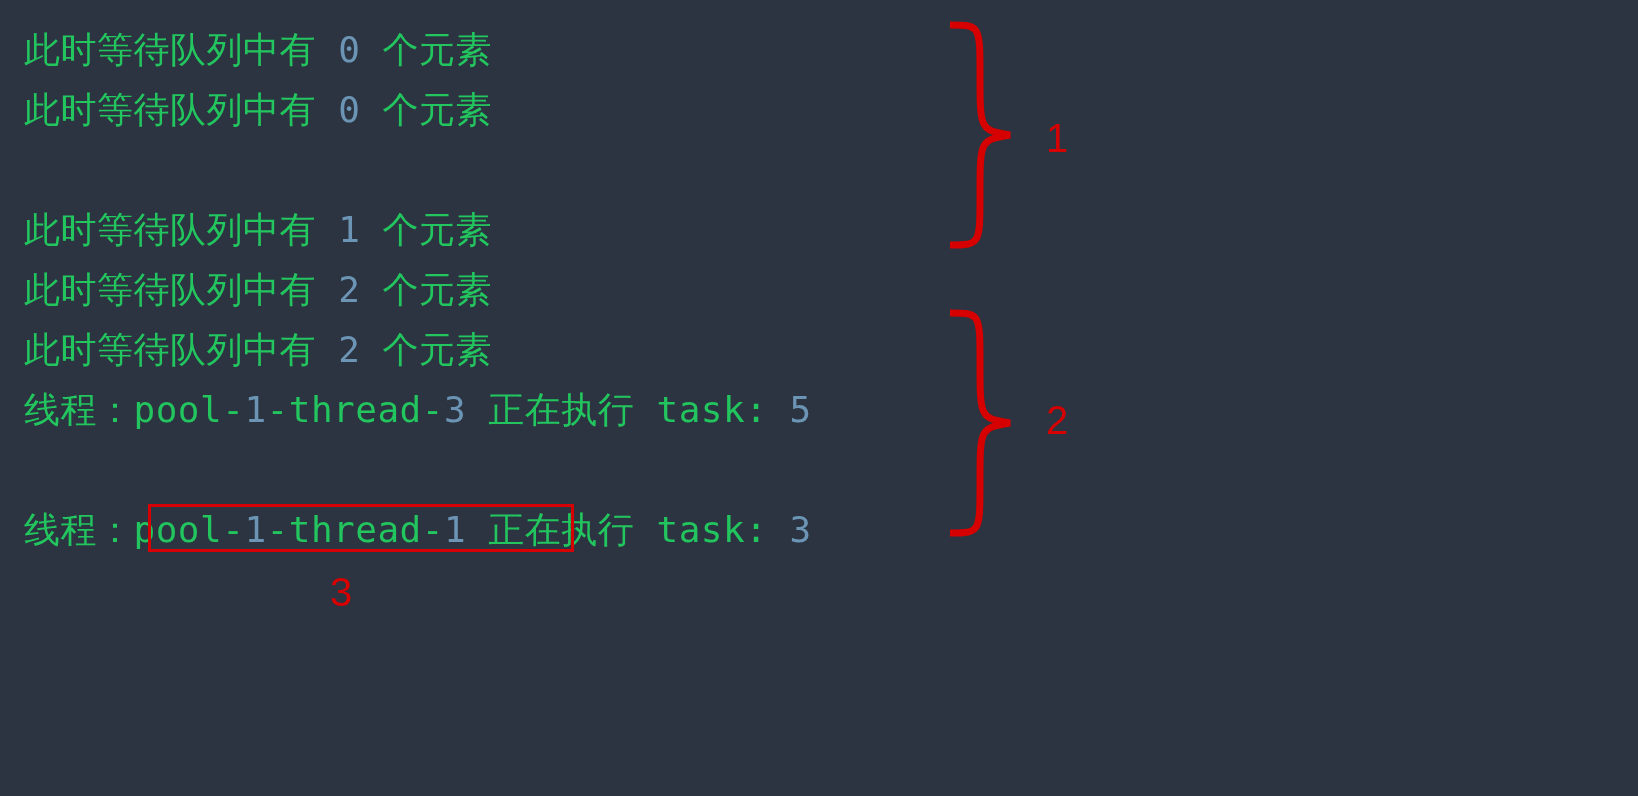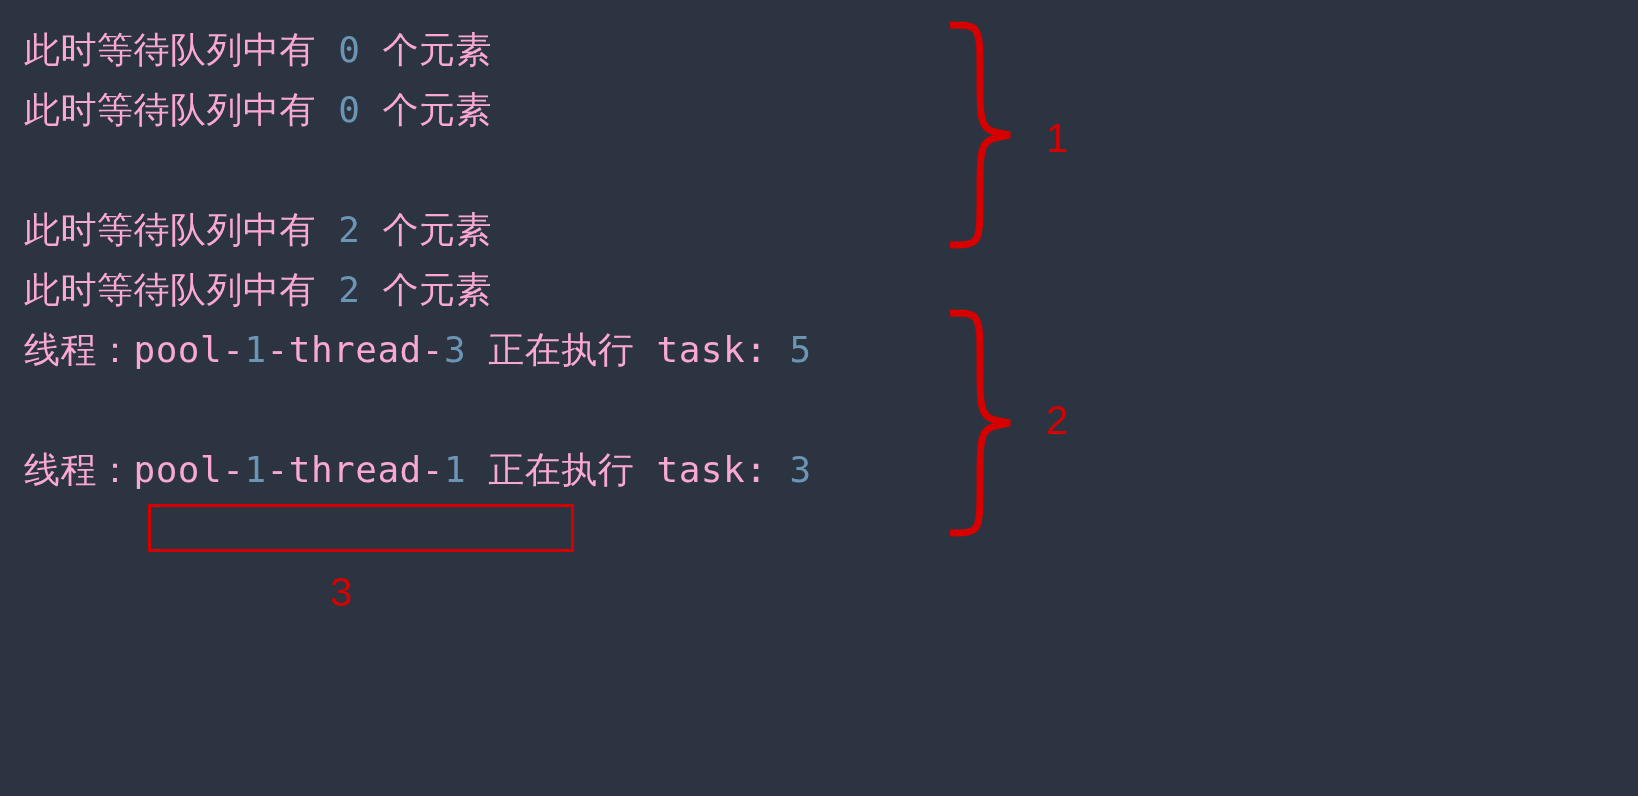--- a/index.html
+++ b/index.html
@@ -9,21 +9,21 @@
       color: #bfc7cf;
       width: 1638px;
       height: 796px;
       padding: 20px 0 0 24px;
       position: relative;
       font-size: 36px;
       line-height: 60px;
       overflow: hidden;
     }
     .log-line { white-space: pre; letter-spacing: 0.5px; }
-    .txt { color: #f9a8d4; }
+    .txt { color: #22c55e; }
     .num { color: #6c95b5; }
     .gap { height: 60px; }
     .highlight-box {
       position: absolute;
       border: 3px solid #d60000;
       left: 148px;
       top: 504px;
       width: 426px;
       height: 48px;
     }
@@ -41,20 +41,21 @@
       font-weight: 300;
     }
   </style>
 </head>
 <body>
 
 <div>
   <div class="log-line"><span class="txt">此时等待队列中有 </span><span class="num">0</span><span class="txt"> 个元素</span></div>
   <div class="log-line"><span class="txt">此时等待队列中有 </span><span class="num">0</span><span class="txt"> 个元素</span></div>
   <div class="gap"></div>
+  <div class="log-line"><span class="txt">此时等待队列中有 </span><span class="num">1</span><span class="txt"> 个元素</span></div>
   <div class="log-line"><span class="txt">此时等待队列中有 </span><span class="num">2</span><span class="txt"> 个元素</span></div>
   <div class="log-line"><span class="txt">此时等待队列中有 </span><span class="num">2</span><span class="txt"> 个元素</span></div>
   <div class="log-line"><span class="txt">线程：pool-</span><span class="num">1</span><span class="txt">-thread-</span><span class="num">3</span><span class="txt"> 正在执行 task: </span><span class="num">5</span></div>
   <div class="gap"></div>
   <div class="log-line"><span class="txt">线程：pool-</span><span class="num">1</span><span class="txt">-thread-</span><span class="num">1</span><span class="txt"> 正在执行 task: </span><span class="num">3</span></div>
 </div>
 
 <svg class="brace-svg" style="left:940px; top:20px; width:80px; height:230px;" viewBox="0 0 80 230">
   <path d="M 10 5 C 40 5 40 5 40 55 C 40 110 40 110 70 115 C 40 120 40 120 40 175 C 40 225 40 225 10 225"></path>
 </svg>

